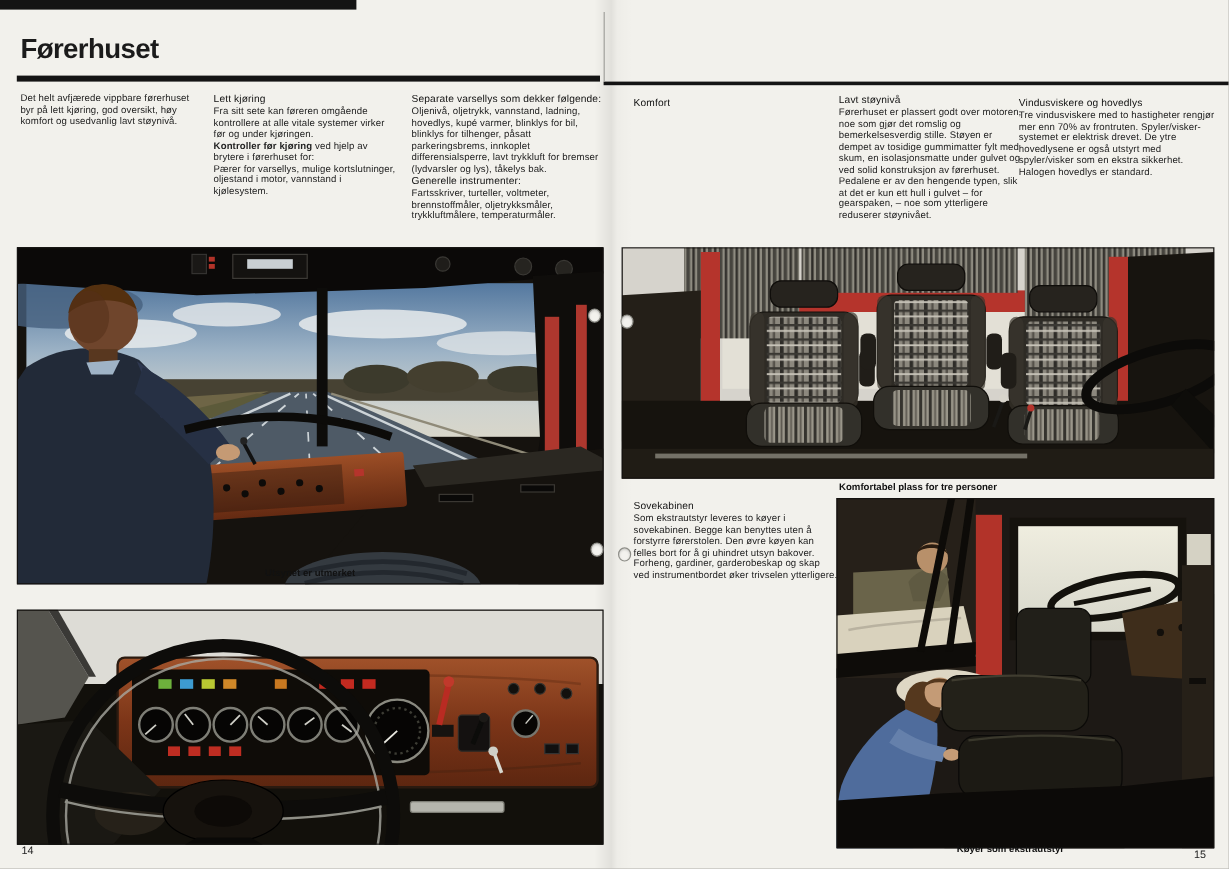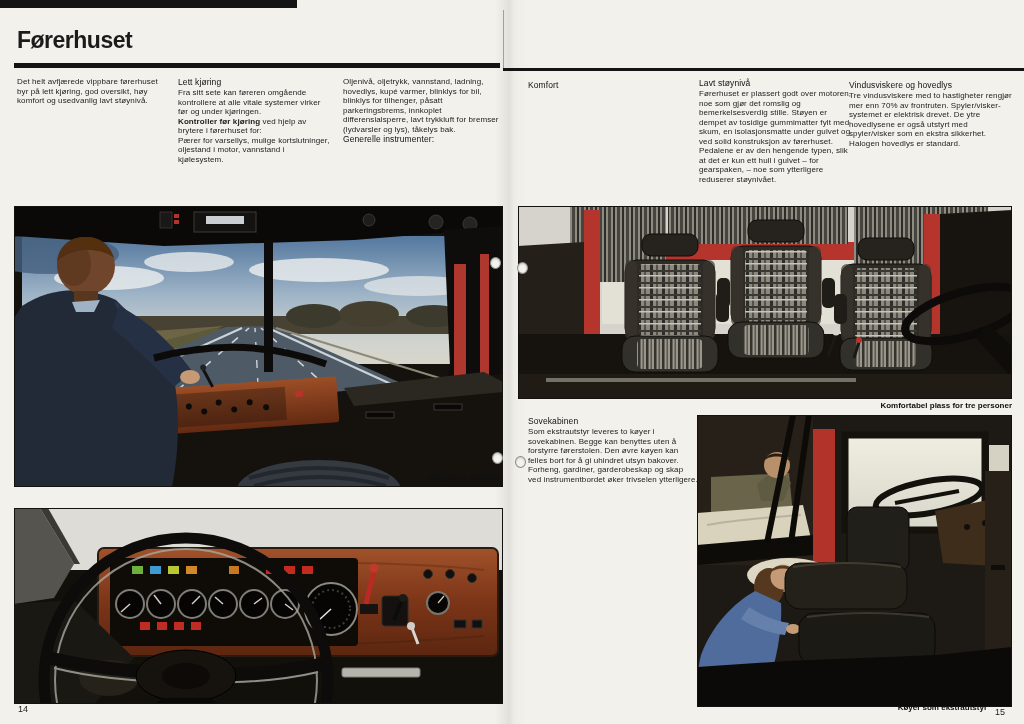--- a/index.html
+++ b/index.html
@@ -7,21 +7,21 @@
   #spread{position:relative;width:1024px;height:724px;margin:0 auto;background:#f2f1ec;
           font-family:"Liberation Sans",sans-serif;color:#1b1b1b;overflow:hidden}
   .title{position:absolute;left:17px;top:27px;font-size:23px;font-weight:bold;letter-spacing:-0.5px}
   .rule{position:absolute;background:#141414}
   .introhead{font-size:14px;font-weight:bold;line-height:15px;letter-spacing:-0.2px}
   .introhead span{display:block}
   .col{position:absolute;font-size:8px;line-height:9.5px;letter-spacing:0.1px;color:#222}
   .col h3{font-size:8.5px;line-height:10px;font-weight:normal;margin:0 0 1px 0;color:#111}
   .col p{margin:0}
   .gap{margin-top:4px}
-  .caption{position:absolute;font-size:8px;font-weight:bold;text-align:right;color:#111}
+  .caption{position:absolute;font-size:8px;font-weight:bold;text-align:center;color:#111}
   .pagenum{position:absolute;font-size:9px;color:#222}
   .photo{position:absolute;overflow:hidden;background:#111}
   .photo svg{display:block;width:100%;height:100%}
   .hole{position:absolute;width:11px;height:12px;border-radius:50%;background:#f3f2ee;
         border:1px solid #8d8d87;box-shadow:inset 0 1px 2px rgba(0,0,0,.18)}
   .gutter-shade{position:absolute;left:495px;top:0;width:32px;height:724px;
         background:linear-gradient(90deg,rgba(0,0,0,0),rgba(0,0,0,0.07) 45%,rgba(0,0,0,0.02) 60%,rgba(0,0,0,0));pointer-events:none}
   .crease{position:absolute;left:503px;top:10px;width:1px;height:58px;background:#a9a9a3}
 </style>
 </head>
@@ -41,22 +41,24 @@
   </div>
 
   <div class="col" style="left:178px;top:77px;width:154px">
     <h3>Lett kjøring</h3>
     <p>Fra sitt sete kan føreren omgående kontrollere at alle vitale systemer virker før og under kjøringen.</p>
     <p class="gap"><b>Kontroller før kjøring</b><span> ved hjelp av brytere i førerhuset for:</span></p>
     <p class="gap">Pærer for varsellys, mulige kortslutninger, oljestand i motor, vannstand i kjølesystem.</p>
   </div>
 
   <div class="col" style="left:343px;top:77px;width:160px">
+    <h3>Separate varsellys som dekker følgende:</h3>
     <p>Oljenivå, oljetrykk, vannstand, ladning, hovedlys, kupé varmer, blinklys for bil, blinklys for tilhenger, påsatt parkeringsbrems, innkoplet differensialsperre, lavt trykkluft for bremser (lydvarsler og lys), tåkelys bak.</p>
     <h3 class="gap">Generelle instrumenter:</h3>
+    <p>Fartsskriver, turteller, voltmeter, brennstoffmåler, oljetrykksmåler, trykkluftmålere, temperaturmåler.</p>
   </div>
 
   <div class="col" style="left:528px;top:80px;width:158px">
     <h3>Komfort</h3>
   </div>
 
   <div class="col" style="left:699px;top:78px;width:154px">
     <h3>Lavt støynivå</h3>
     <p>Førerhuset er plassert godt over motoren, noe som gjør det romslig og bemerkelsesverdig stille. Støyen er dempet av tosidige gummimatter fylt med skum, en isolasjonsmatte under gulvet og ved solid konstruksjon av førerhuset. Pedalene er av den hengende typen, slik at det er kun ett hull i gulvet – for gearspaken, – noe som ytterligere reduserer støynivået.</p>
   </div>

